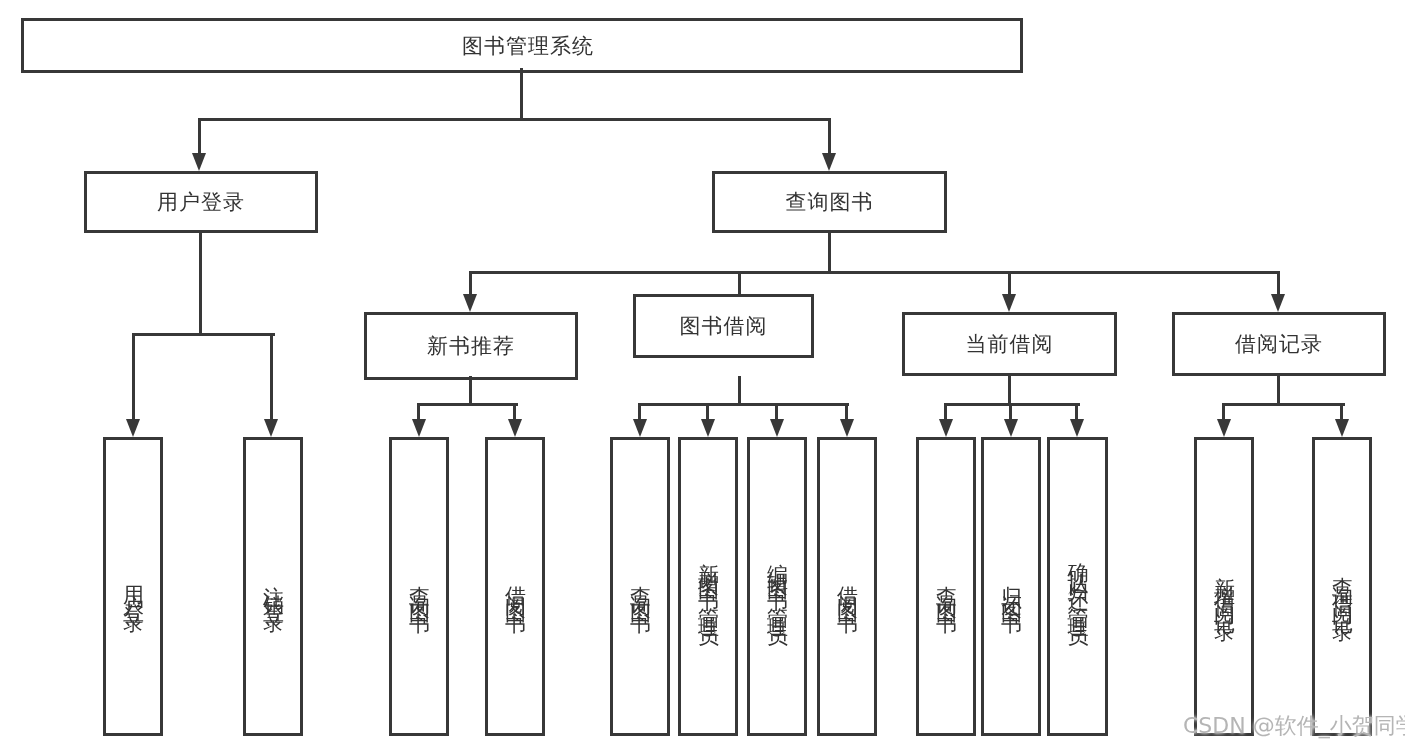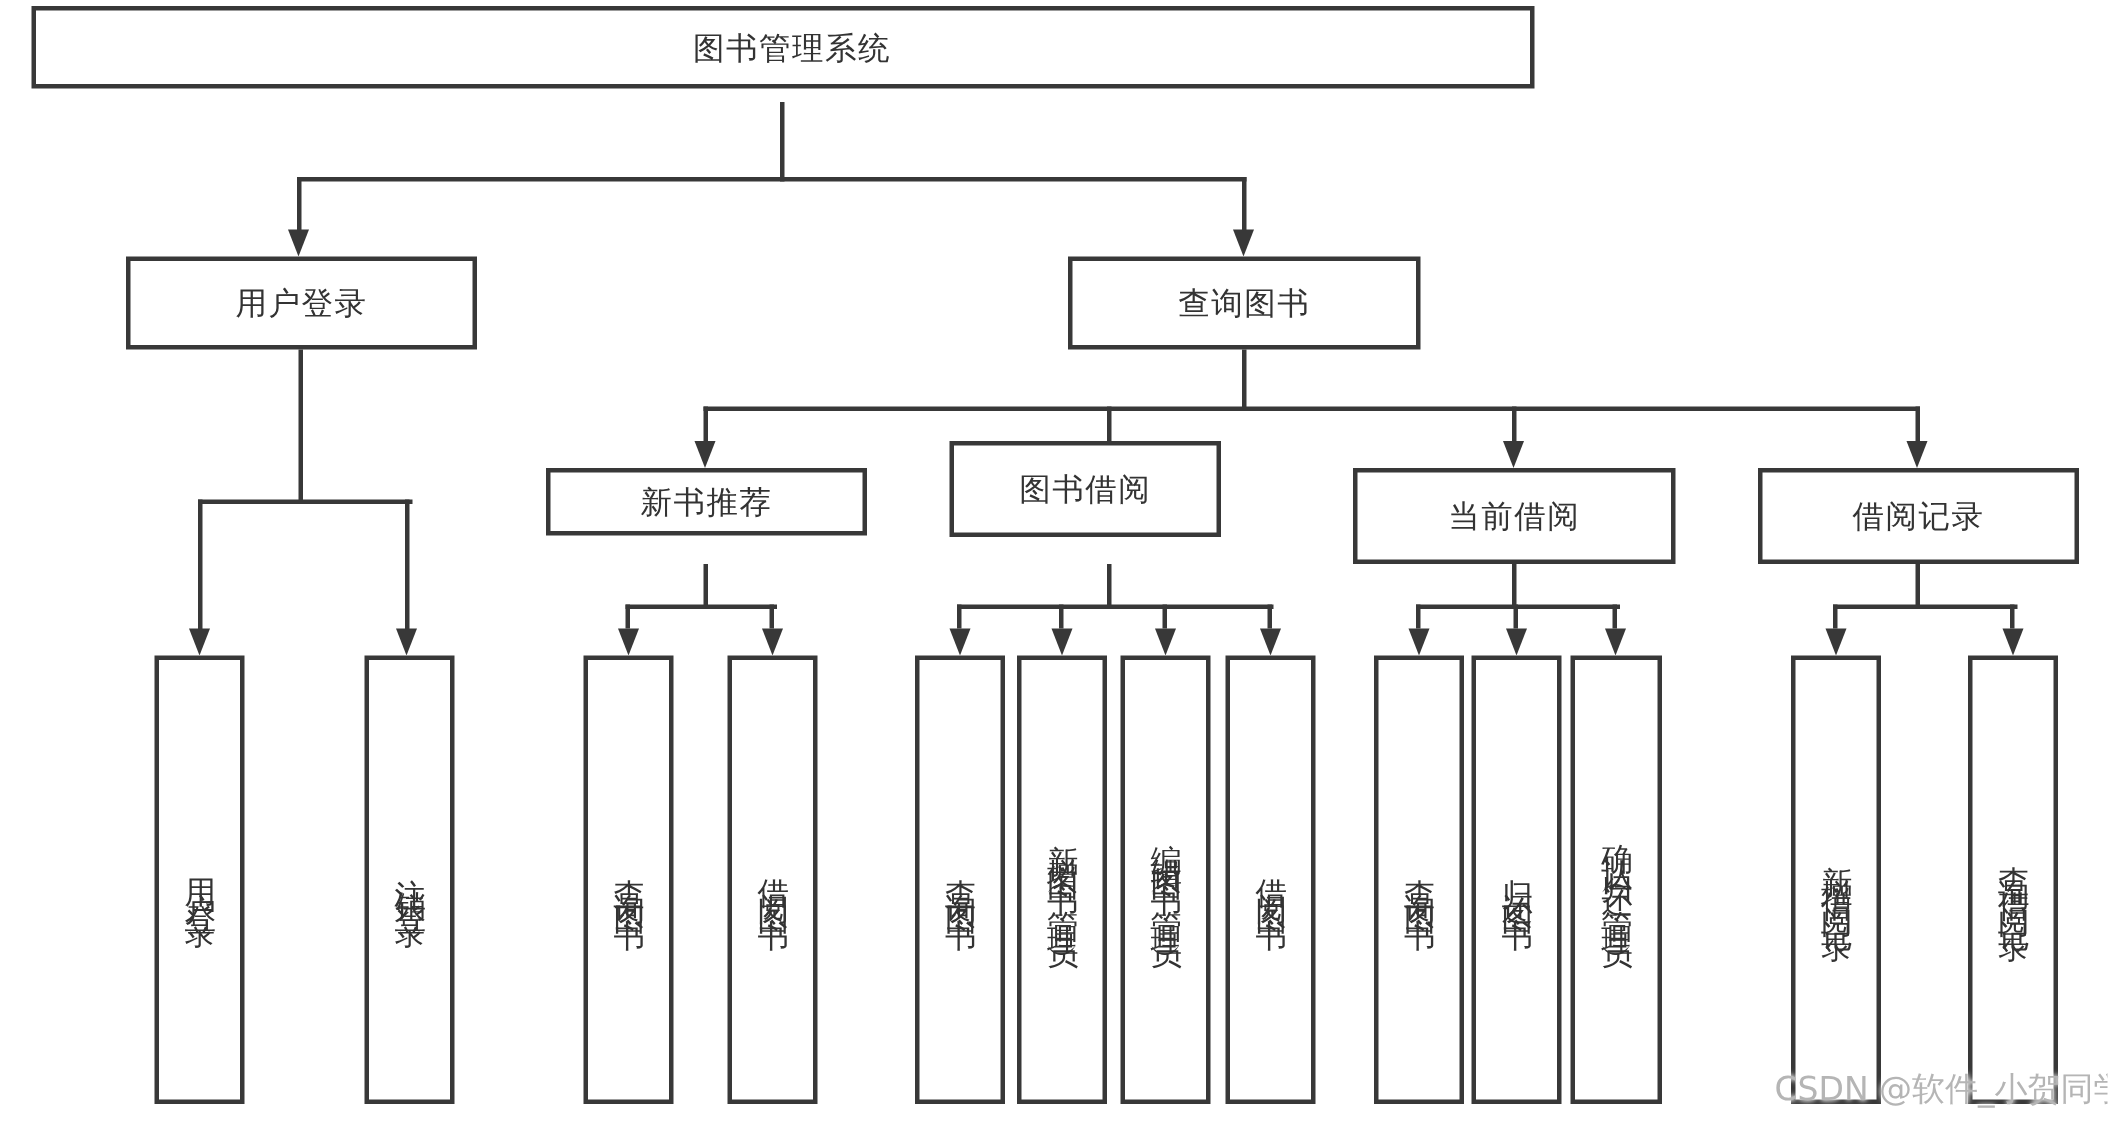--- a/index.html
+++ b/index.html
@@ -27,21 +27,21 @@
   }
   .watermark{
     position:absolute;left:1183px;top:711px;
     font-size:22px;color:#b5b5b5;white-space:nowrap;z-index:5;
     text-shadow:0 0 3px #ffffff,0 0 5px #ffffff;
   }
 </style>
 </head>
 <body>
 
-<div class="box hbox" style="left:21px;top:4px;width:1002px;height:55px;padding-left:12px;">图书管理系统</div>
+<div class="box hbox" style="left:21px;top:18px;width:1002px;height:55px;padding-left:12px;">图书管理系统</div>
 
 <div class="line" style="left:520px;top:68px;width:3px;height:53px;"></div>
 <div class="line" style="left:198px;top:118px;width:633px;height:3px;"></div>
 <div class="line" style="left:198px;top:118px;width:3px;height:36px;"></div>
 <div class="arrow" style="left:192px;top:153px;"></div>
 <div class="line" style="left:828px;top:118px;width:3px;height:36px;"></div>
 <div class="arrow" style="left:822px;top:153px;"></div>
 
 <div class="box hbox" style="left:84px;top:171px;width:234px;height:62px;">用户登录</div>
 <div class="box hbox" style="left:712px;top:171px;width:235px;height:62px;">查询图书</div>
@@ -57,21 +57,21 @@
 <div class="line" style="left:469px;top:271px;width:811px;height:3px;"></div>
 <div class="line" style="left:469px;top:271px;width:3px;height:24px;"></div>
 <div class="arrow" style="left:463px;top:294px;"></div>
 <div class="line" style="left:738px;top:271px;width:3px;height:24px;"></div>
 <div class="arrow" style="left:732px;top:294px;"></div>
 <div class="line" style="left:1008px;top:271px;width:3px;height:24px;"></div>
 <div class="arrow" style="left:1002px;top:294px;"></div>
 <div class="line" style="left:1277px;top:271px;width:3px;height:24px;"></div>
 <div class="arrow" style="left:1271px;top:294px;"></div>
 
-<div class="box hbox" style="left:364px;top:312px;width:214px;height:45px;">新书推荐</div>
+<div class="box hbox" style="left:364px;top:312px;width:214px;height:68px;">新书推荐</div>
 <div class="box hbox" style="left:633px;top:294px;width:181px;height:64px;">图书借阅</div>
 <div class="box hbox" style="left:902px;top:312px;width:215px;height:64px;">当前借阅</div>
 <div class="box hbox" style="left:1172px;top:312px;width:214px;height:64px;">借阅记录</div>
 
 <div class="line" style="left:469px;top:376px;width:3px;height:30px;"></div>
 <div class="line" style="left:417px;top:403px;width:101px;height:3px;"></div>
 <div class="line" style="left:417px;top:403px;width:3px;height:16px;"></div>
 <div class="arrow" style="left:412px;top:419px;"></div>
 <div class="line" style="left:513px;top:403px;width:3px;height:16px;"></div>
 <div class="arrow" style="left:508px;top:419px;"></div>

